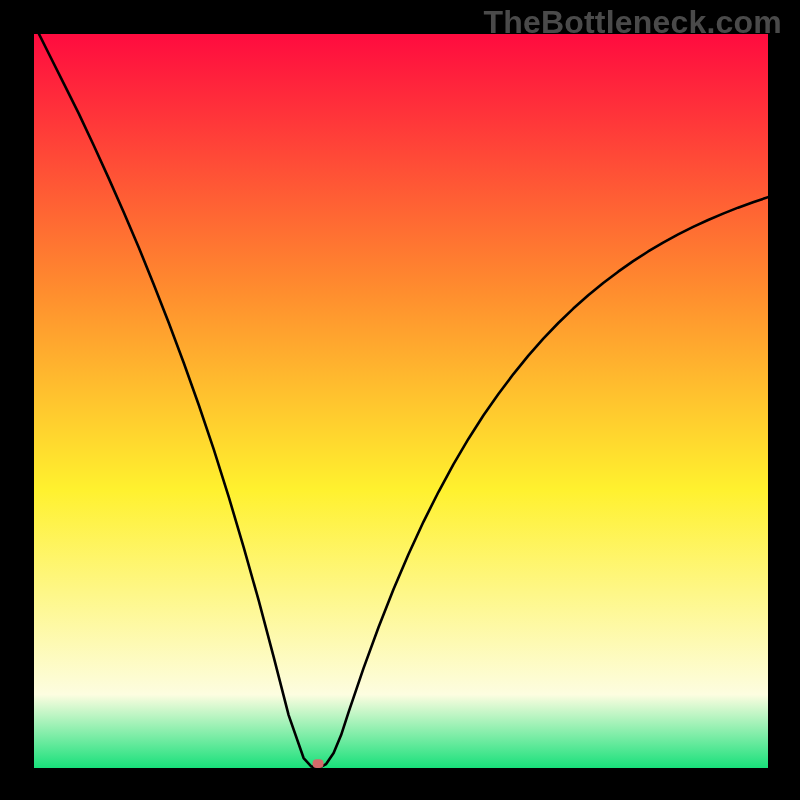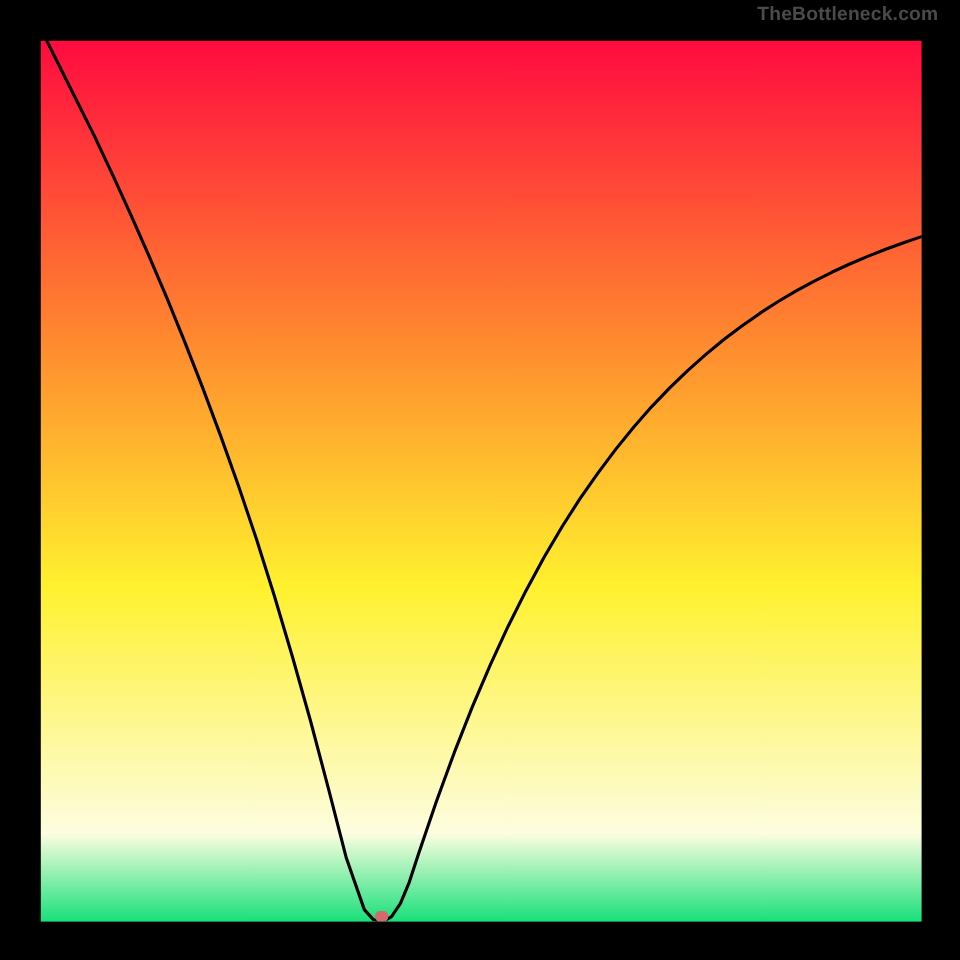--- a/index.html
+++ b/index.html
@@ -14,21 +14,21 @@
     position: relative;
     width: 800px;
     height: 800px;
     background: #000;
   }
   .watermark {
     position: absolute;
     top: 4px;
     right: 18px;
     color: #4a4a4a;
-    font-size: 16px;
+    font-size: 32px;
     font-weight: 600;
     letter-spacing: 0.2px;
     z-index: 2;
   }
   svg {
     position: absolute;
     top: 0;
     left: 0;
   }
 </style>

